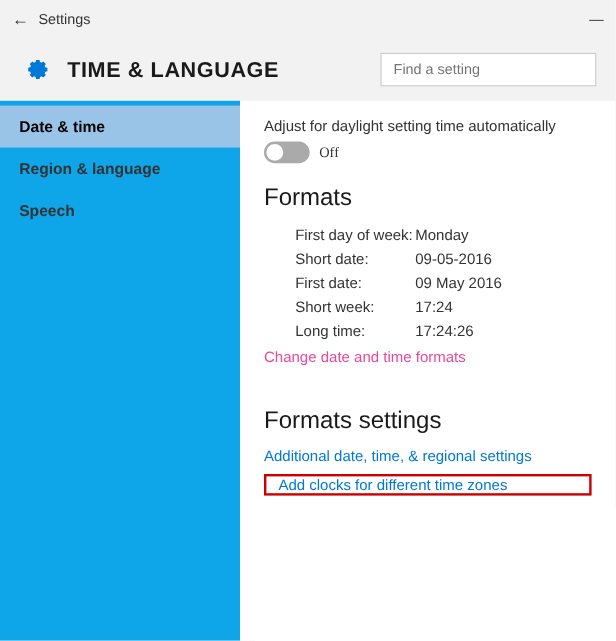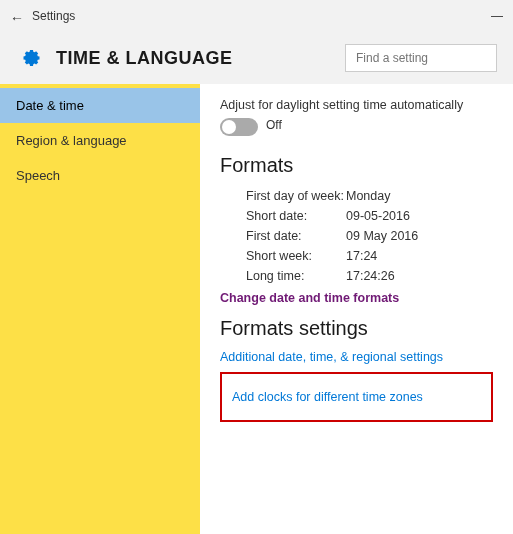--- a/index.html
+++ b/index.html
@@ -78,36 +78,37 @@
       color: #1a1a1a;
       letter-spacing: 0.5px;
     }
 
     .search-box {
       border: 1px solid #ccc;
       padding: 5px 10px;
       font-size: 12px;
       color: #999;
       background: white;
-      width: 152px;
+      width: 180px;
       height: 28px;
     }
 
     
     .main-layout {
       display: flex;
       height: calc(534px - 32px - 52px);
     }
 
     
     .sidebar {
       width: 200px;
-      background: #fde047;
+      background: #0ea5e9;
       padding-top: 4px;
       flex-shrink: 0;
+      font-weight: bold;
     }
 
     .sidebar-item {
       padding: 10px 16px;
       font-size: 13px;
       color: #333;
       cursor: pointer;
     }
 
     .sidebar-item.active {
@@ -128,22 +129,23 @@
     }
 
     .daylight-label {
       font-size: 12.5px;
       color: #333;
       margin-bottom: 6px;
     }
 
     .toggle-row {
       display: flex;
-      align-items: flex-start;
+      align-items: center;
       gap: 8px;
+      font-family: Liberation Serif, serif;
     }
 
     
     .toggle {
       width: 38px;
       height: 18px;
       background: #aaa;
       border-radius: 9px;
       position: relative;
       cursor: pointer;
@@ -191,26 +193,25 @@
       margin-left: 26px;
     }
 
     .formats-value {
       font-size: 12.5px;
       color: #333;
     }
 
     .link-text {
       font-size: 12.5px;
-      color: #701a75;
+      color: #ec4899;
       cursor: pointer;
       text-decoration: none;
       display: block;
-      margin-bottom: 12px;
-      font-weight: bold;
+      margin-bottom: 35px;
     }
 
     
     .related-settings-title {
       font-size: 20px;
       font-weight: 300;
       color: #1a1a1a;
       margin-bottom: 10px;
     }
 
@@ -221,21 +222,21 @@
       display: block;
       margin-bottom: 8px;
       text-decoration: none;
     }
 
     .bordered-link {
       font-size: 12.5px;
       color: #0078d7;
       cursor: pointer;
       display: block;
-      padding: 16px 10px;
+      padding: 0 10px;
       border: 2px solid #cc0000;
       text-decoration: none;
       margin-top: 4px;
     }
   </style>
 </head>
 <body>
 
 <div class="title-bar">
   <div class="title-bar-left">

